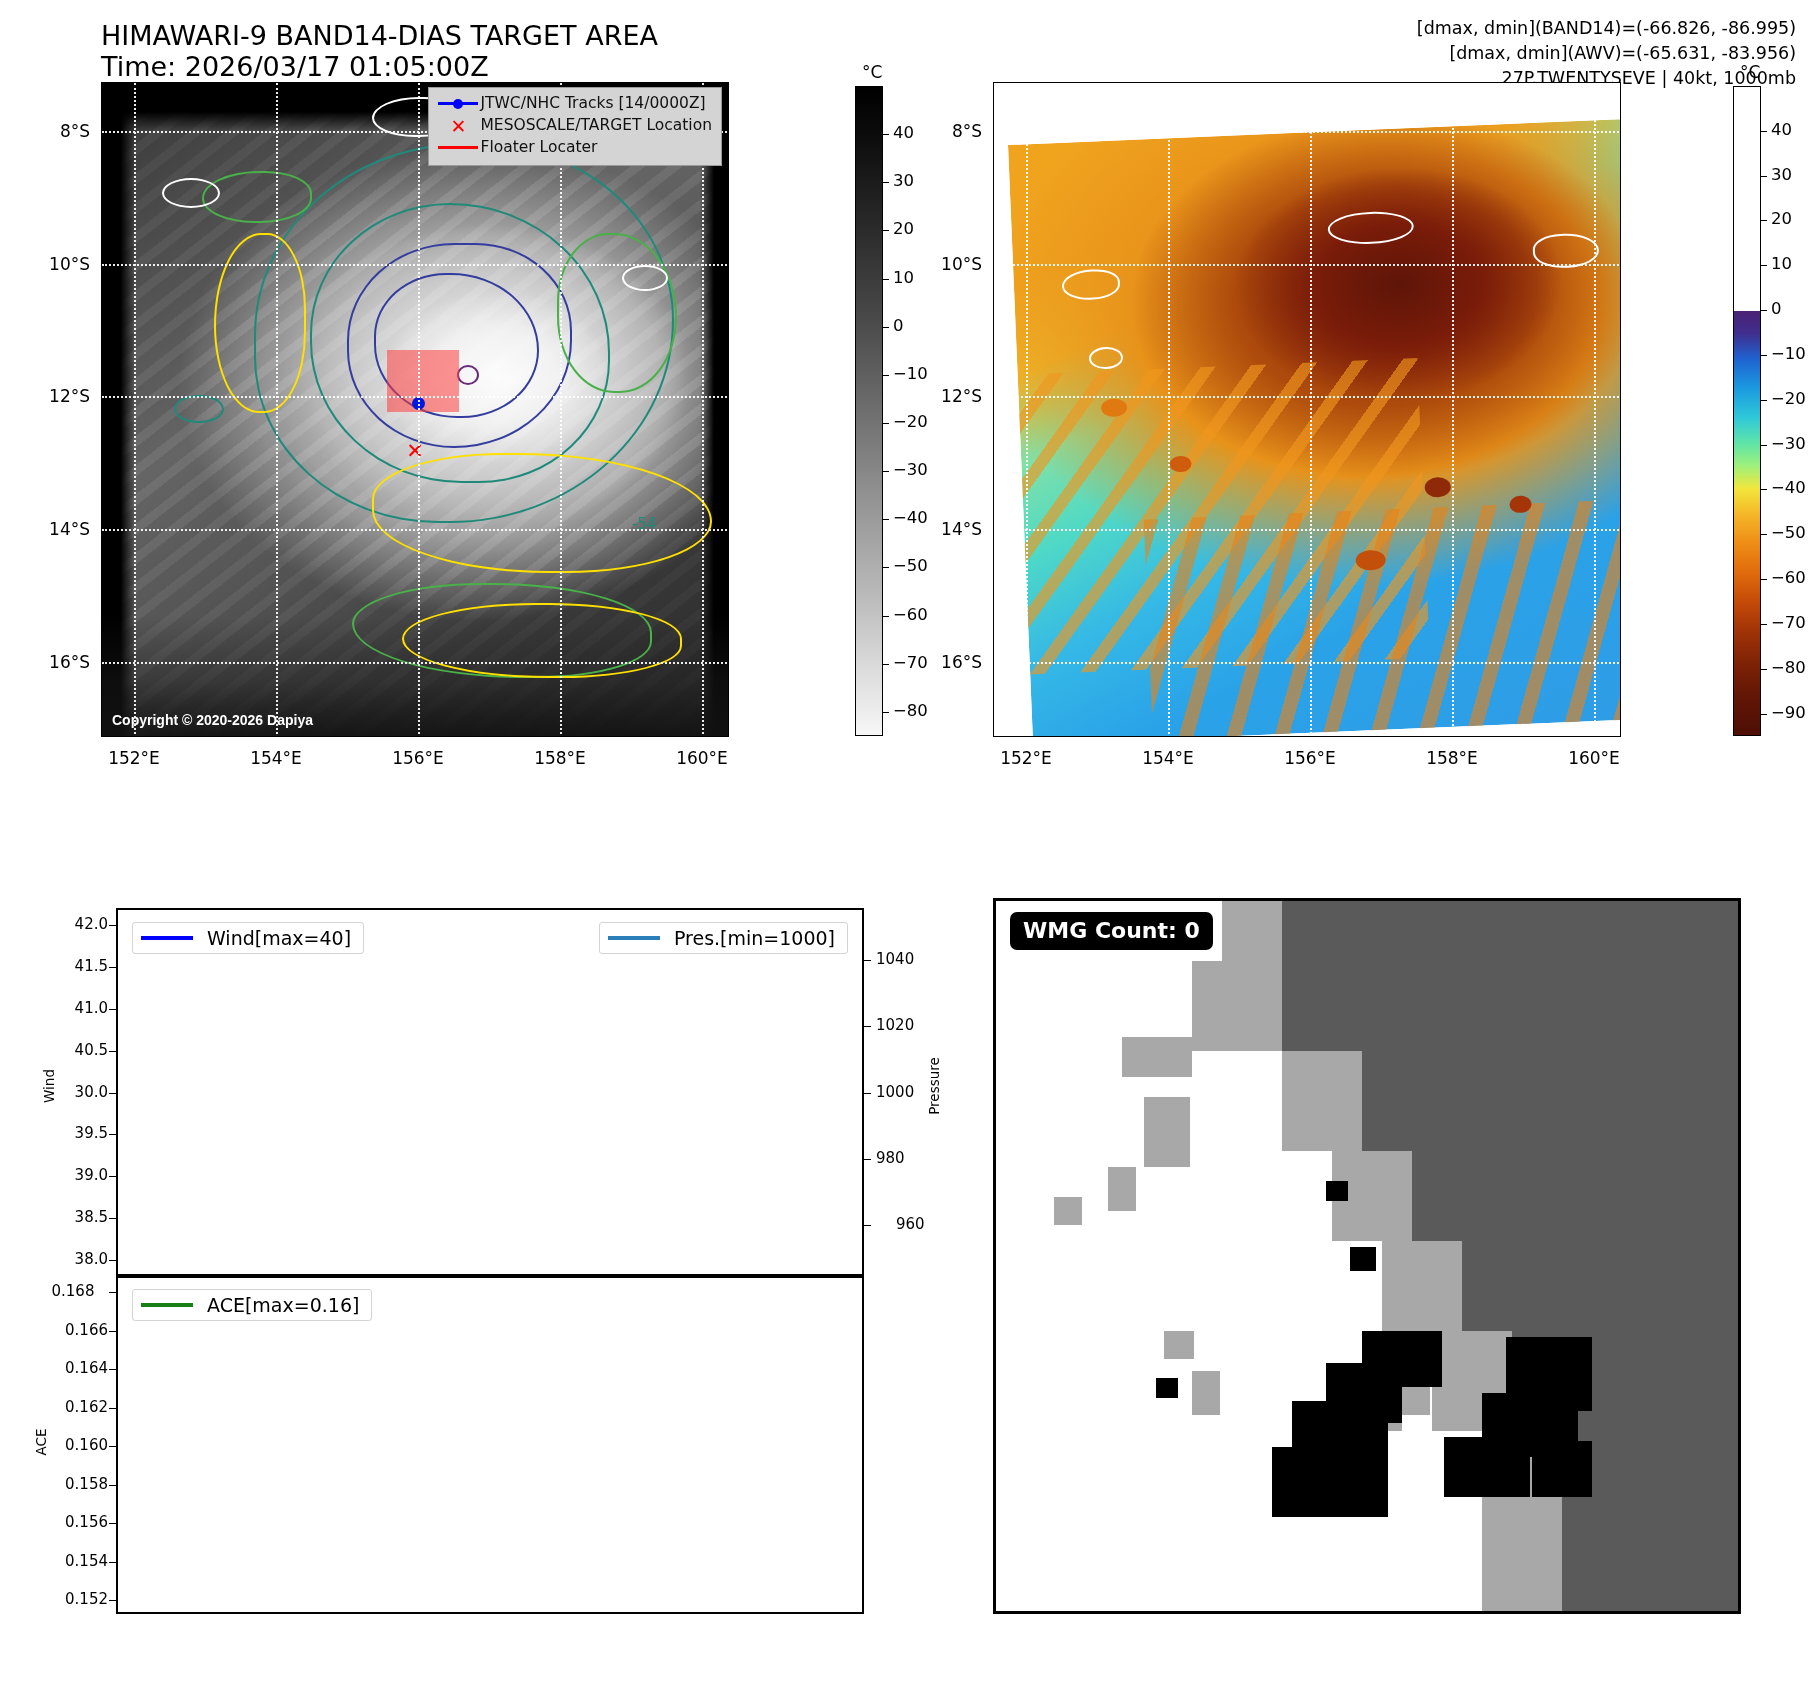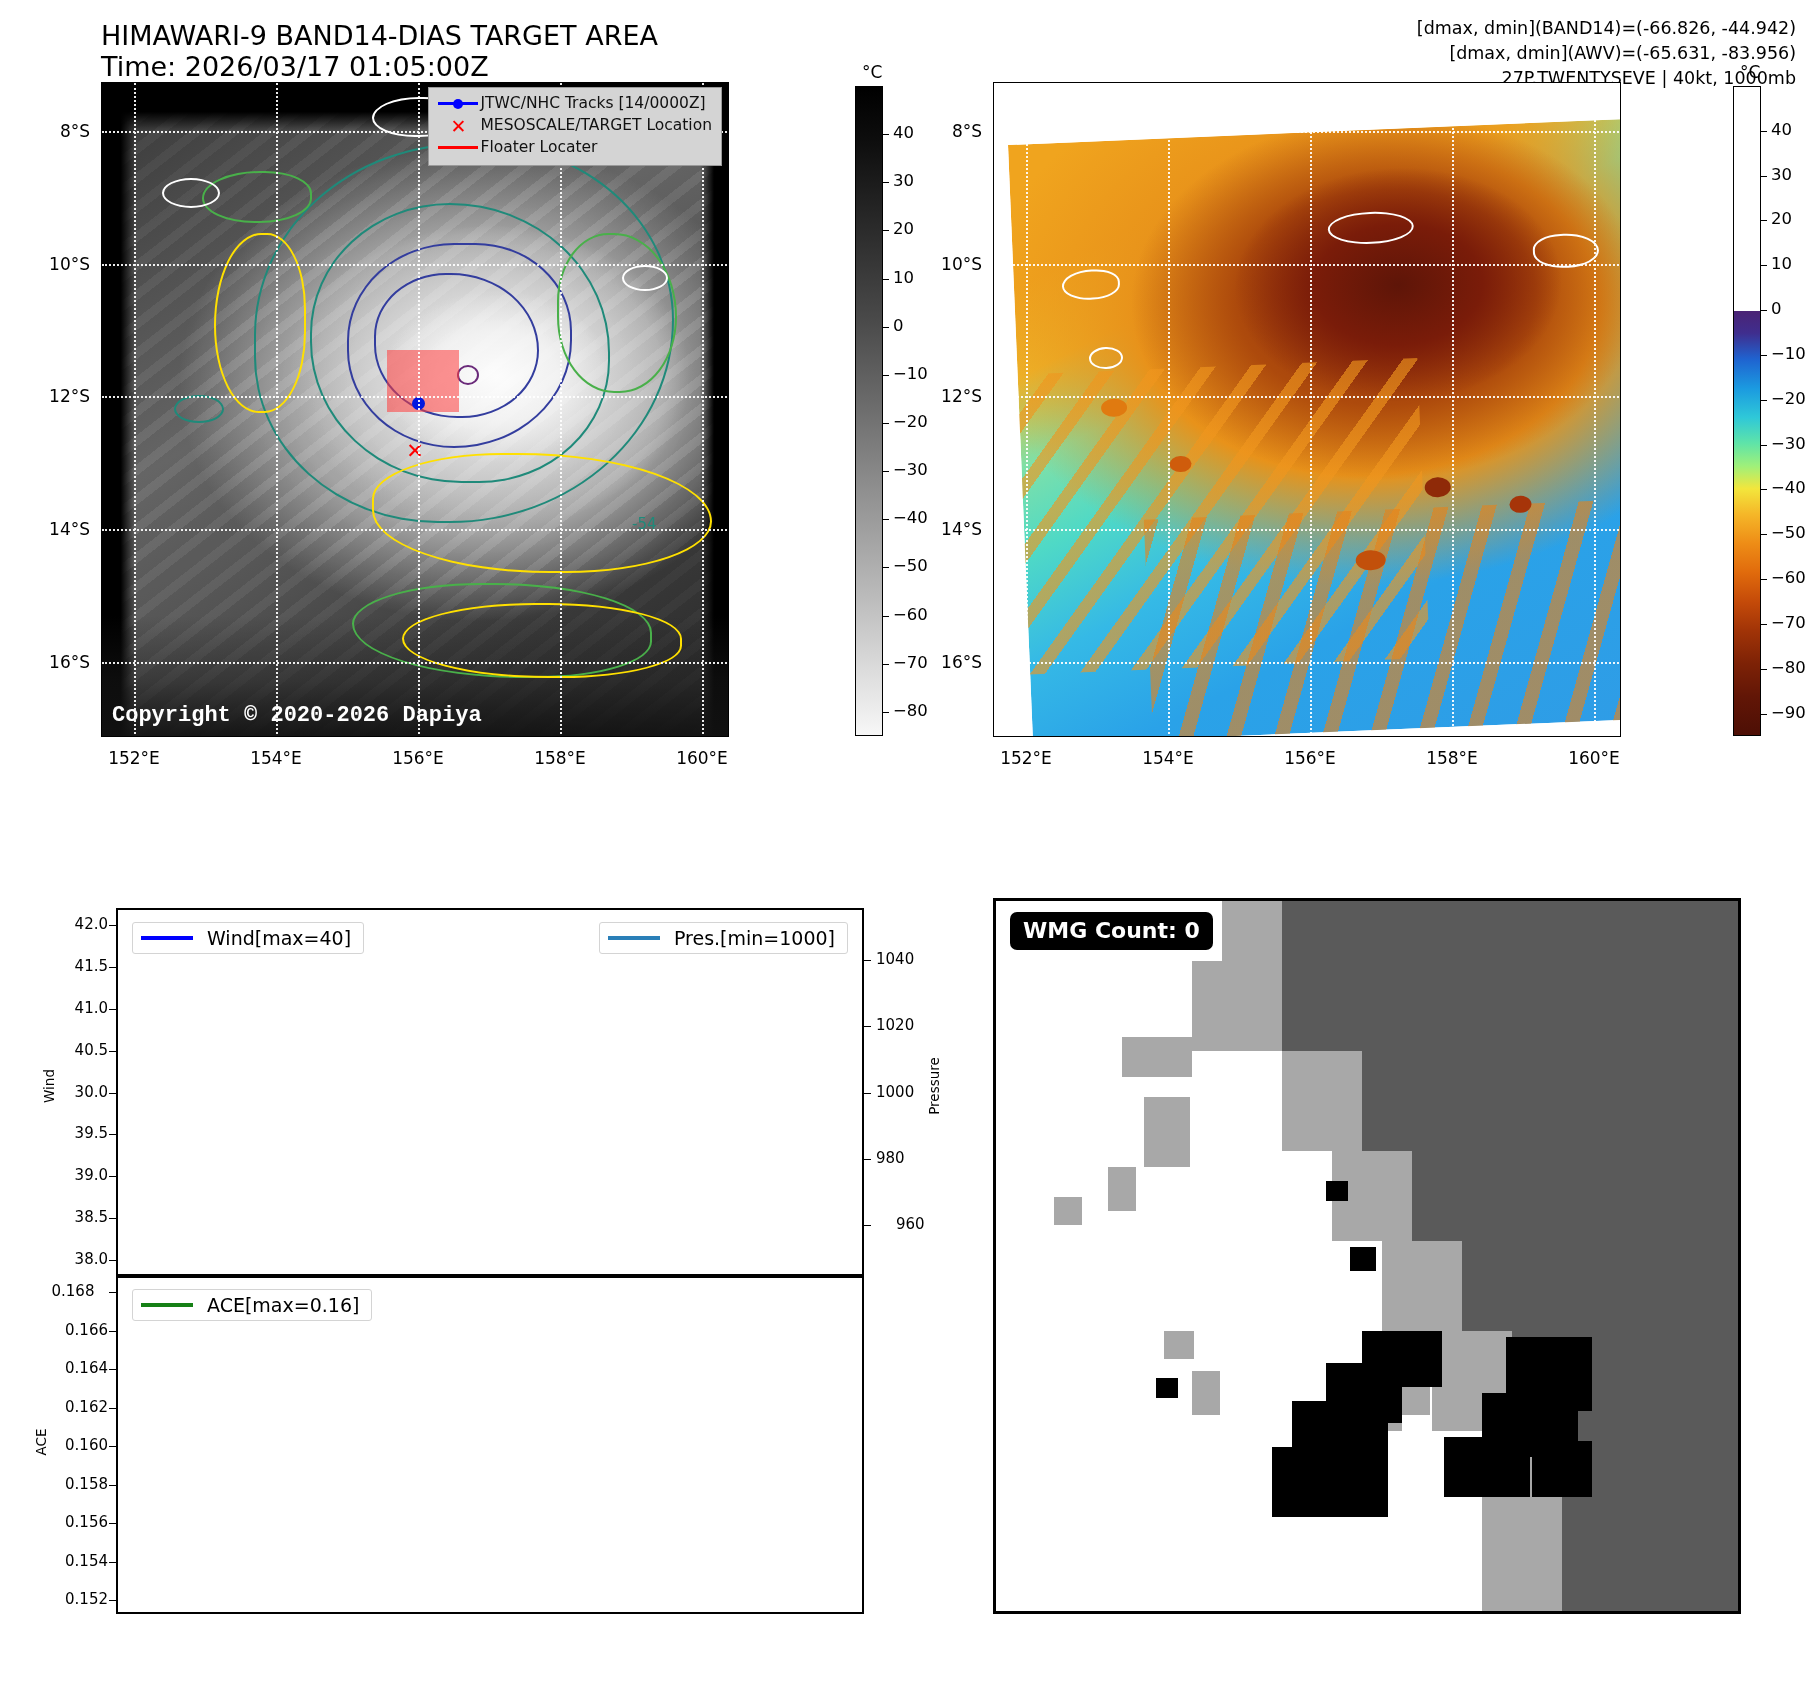--- a/index.html
+++ b/index.html
@@ -61,22 +61,22 @@
   }
   
   .ring { position:absolute; border-radius:48% 52% 46% 54%; border-style:solid; background:none; }
   
   .gridv, .gridh { position:absolute; }
   .gridv { width:0; border-left:2px dotted rgba(255,255,255,.92); }
   .gridh { height:0; border-top:2px dotted rgba(255,255,255,.92); }
 
   .copyright {
     position:absolute; left:10px; bottom:8px; color:#fff;
-    font-size:22px; font-weight:bold; white-space:nowrap;
-    font-family:Liberation Mono, monospace;
+    font-size:14px; font-weight:bold; white-space:nowrap;
+    font-family:Liberation Sans, sans-serif;
   }
 
   
   #ir-legend {
     position:absolute; right:6px; top:4px;
     background:#d4d4d4; border:1px solid #9a9a9a; padding:5px 9px 6px 7px;
     font-size:15.5px; color:#111; line-height:1.0;
   }
   #ir-legend .row { display:flex; align-items:center; height:22px; }
   #ir-legend .sym { width:44px; text-align:center; flex:0 0 44px; }
@@ -131,21 +131,21 @@
 </style>
 </head>
 <body>
 
 <div class="page">
 
   <div class="ttl1" style="left:101px; top:20px;">HIMAWARI-9 BAND14-DIAS TARGET AREA</div>
   <div class="ttl2" style="left:101px; top:51px;">Time: 2026/03/17 01:05:00Z</div>
 
   <div class="hdr-right">
-    <div>[dmax, dmin](BAND14)=(-66.826, -44.942)</div>
+    <div>[dmax, dmin](BAND14)=(-66.826, -86.995)</div>
     <div>[dmax, dmin](AWV)=(-65.631, -83.956)</div>
     <div>27P.TWENTYSEVE | 40kt, 1000mb</div>
   </div>
 
   <div id="ir-panel">
     <div id="ir-img">
       <div class="ir-sky"></div>
       <div class="ir-streak"></div>
       <div class="ir-dark-left"></div>
       <div class="ir-dark-top"></div>

